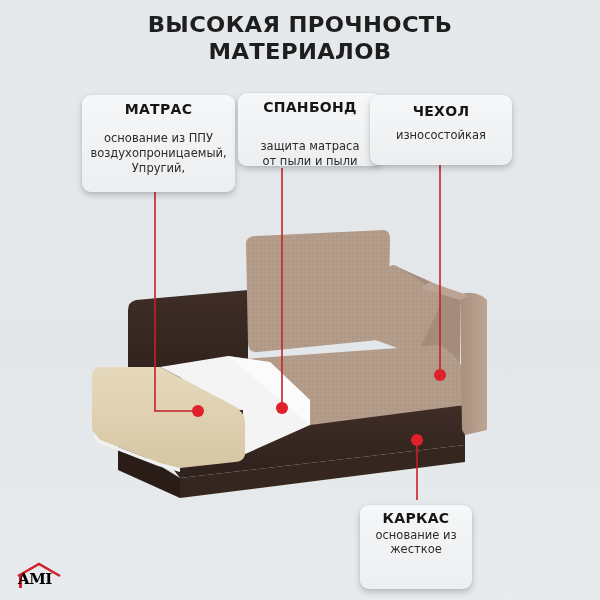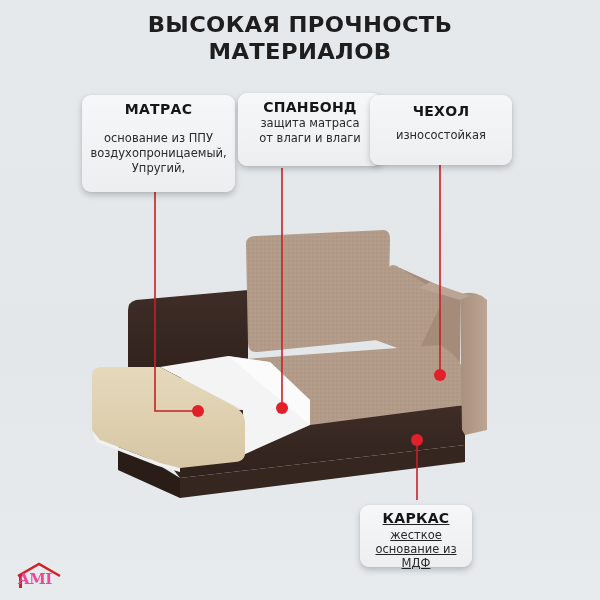--- a/index.html
+++ b/index.html
@@ -24,21 +24,21 @@
     font-weight:bold; font-size:14px; letter-spacing:0.3px; color:#161616;
     margin-top:6px; line-height:17px;
   }
   .callout .body {
     font-size:11.5px; line-height:15px; color:#2a2a2a; margin-top:13px;
   }
   .sofa { position:absolute; left:0; top:0; }
   .logo { position:absolute; left:14px; top:560px; width:50px; height:30px; }
   .logo-text {
     position:absolute; left:18px; top:570px; font-family:"DejaVu Serif", serif;
-    font-weight:bold; font-size:15px; color:#ec4899; letter-spacing:-0.5px;
+    font-weight:bold; font-size:15px; color:#000000; letter-spacing:-0.5px;
   }
 </style>
 </head>
 <body>
 
 <div class="title">
   <div>ВЫСОКАЯ ПРОЧНОСТЬ</div>
   <div>МАТЕРИАЛОВ</div>
 </div>
 
@@ -105,39 +105,38 @@
   <div class="head">МАТРАС</div>
   <div class="body">
     <div>основание из ППУ</div>
     <div>воздухопроницаемый,</div>
     <div>Упругий,</div>
   </div>
 </div>
 
 <div class="callout" style="left:238px; top:93px; width:144px; height:73px;">
   <div class="head">СПАНБОНД</div>
-  <div class="body" style="margin-top:0;">
+  <div class="body" style="margin-top:23px;">
     <div>защита матраса</div>
-    <div>от влаги и влаги</div>
+    <div>от пыли и пыли</div>
   </div>
 </div>
 
 <div class="callout" style="left:370px; top:95px; width:142px; height:70px;">
   <div class="head" style="margin-top:8px;">ЧЕХОЛ</div>
   <div class="body" style="margin-top:8px;">
     <div>износостойкая</div>
   </div>
 </div>
 
-<div class="callout" style="left:360px; top:505px; width:112px; height:62px;text-decoration:underline;">
+<div class="callout" style="left:360px; top:505px; width:112px; height:84px;">
   <div class="head" style="margin-top:5px;">КАРКАС</div>
   <div class="body" style="margin-top:1px; line-height:14px;">
+    <div>основание из</div>
     <div>жесткое</div>
-    <div>основание из</div>
-    <div>МДФ</div>
   </div>
 </div>
 
 <svg class="logo" viewBox="0 0 50 30">
   <path d="M4 16 L25 4 L46 16" fill="none" stroke="#d0202a" stroke-width="2.5"></path>
   <path d="M5 16 L8 14 L8 28 L5 28 Z" fill="#d0202a"></path>
 </svg>
 <div class="logo-text">AMI</div>
 
 </body></html>

